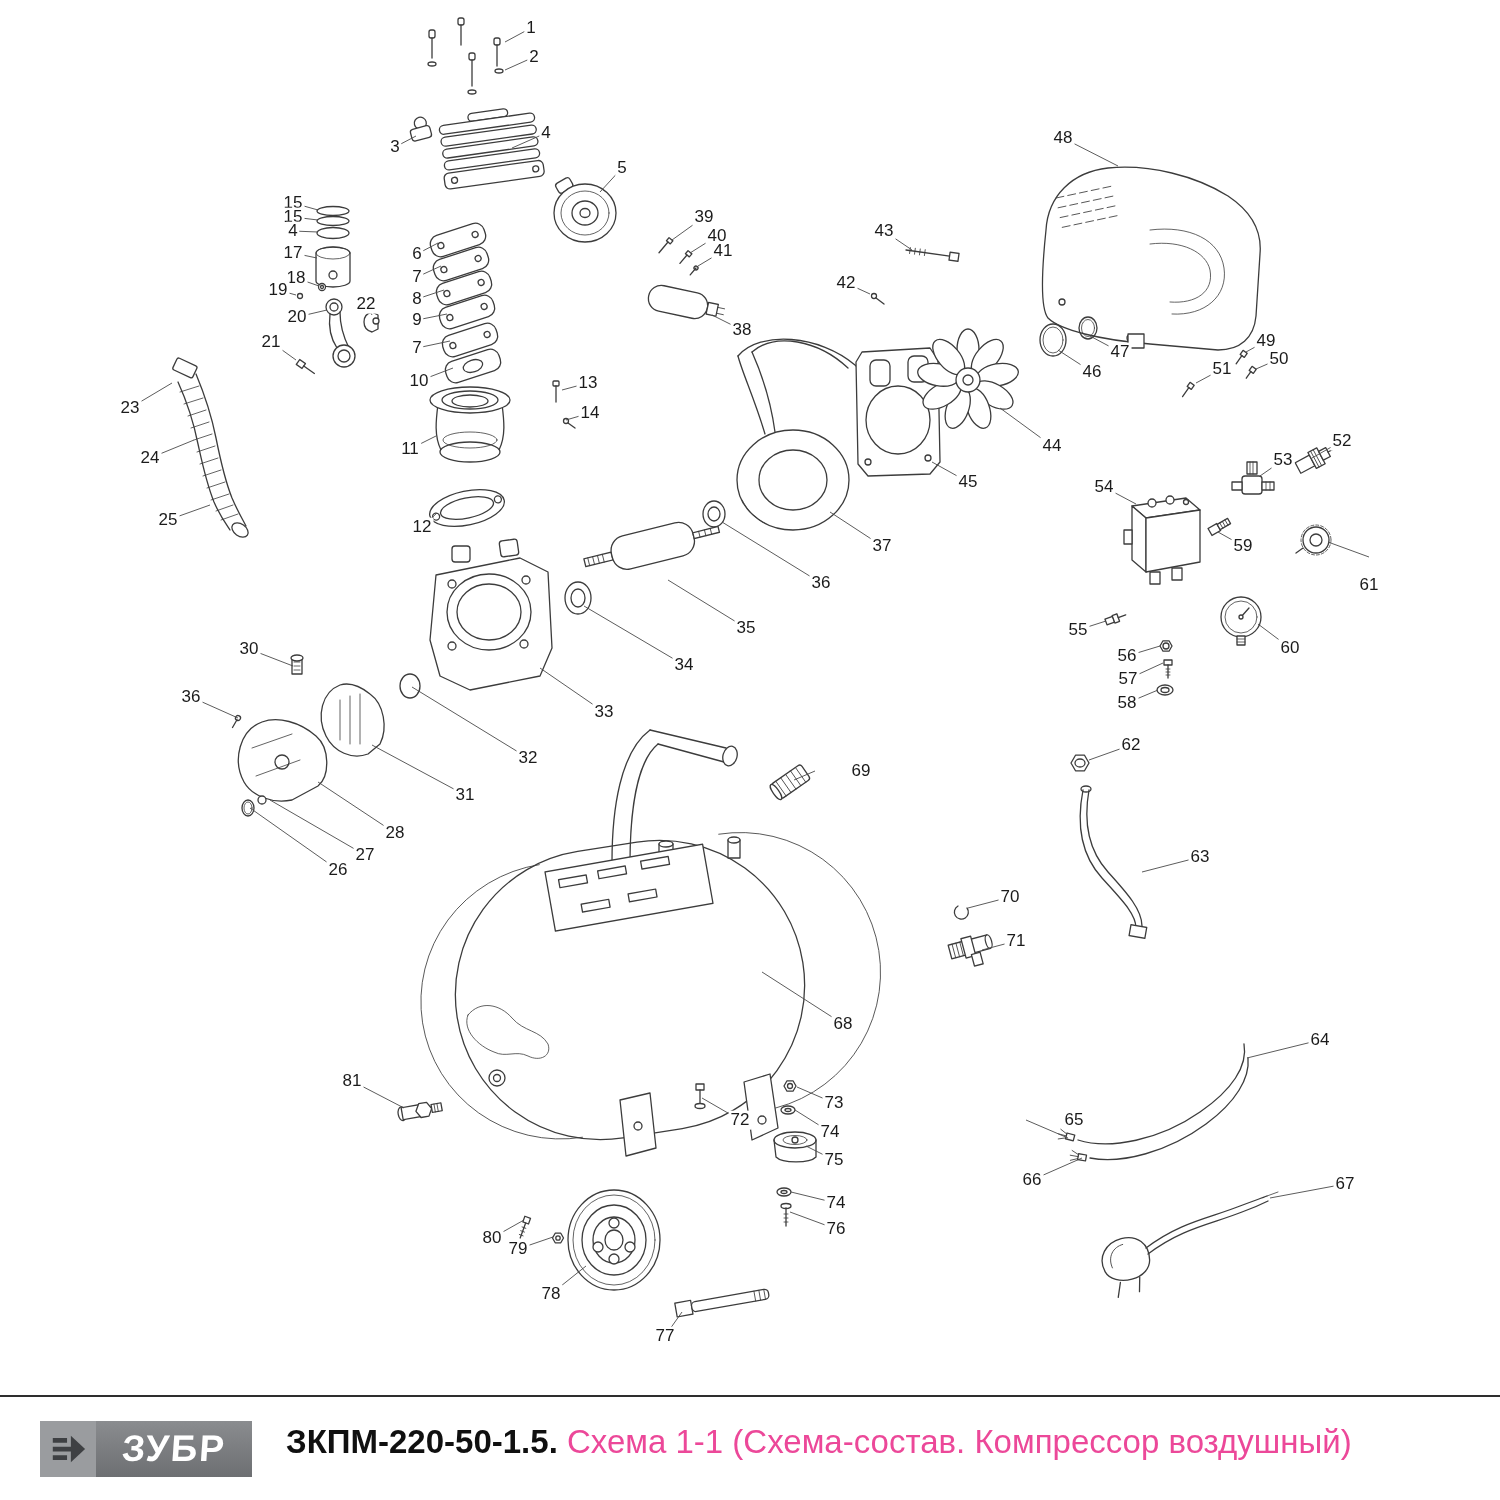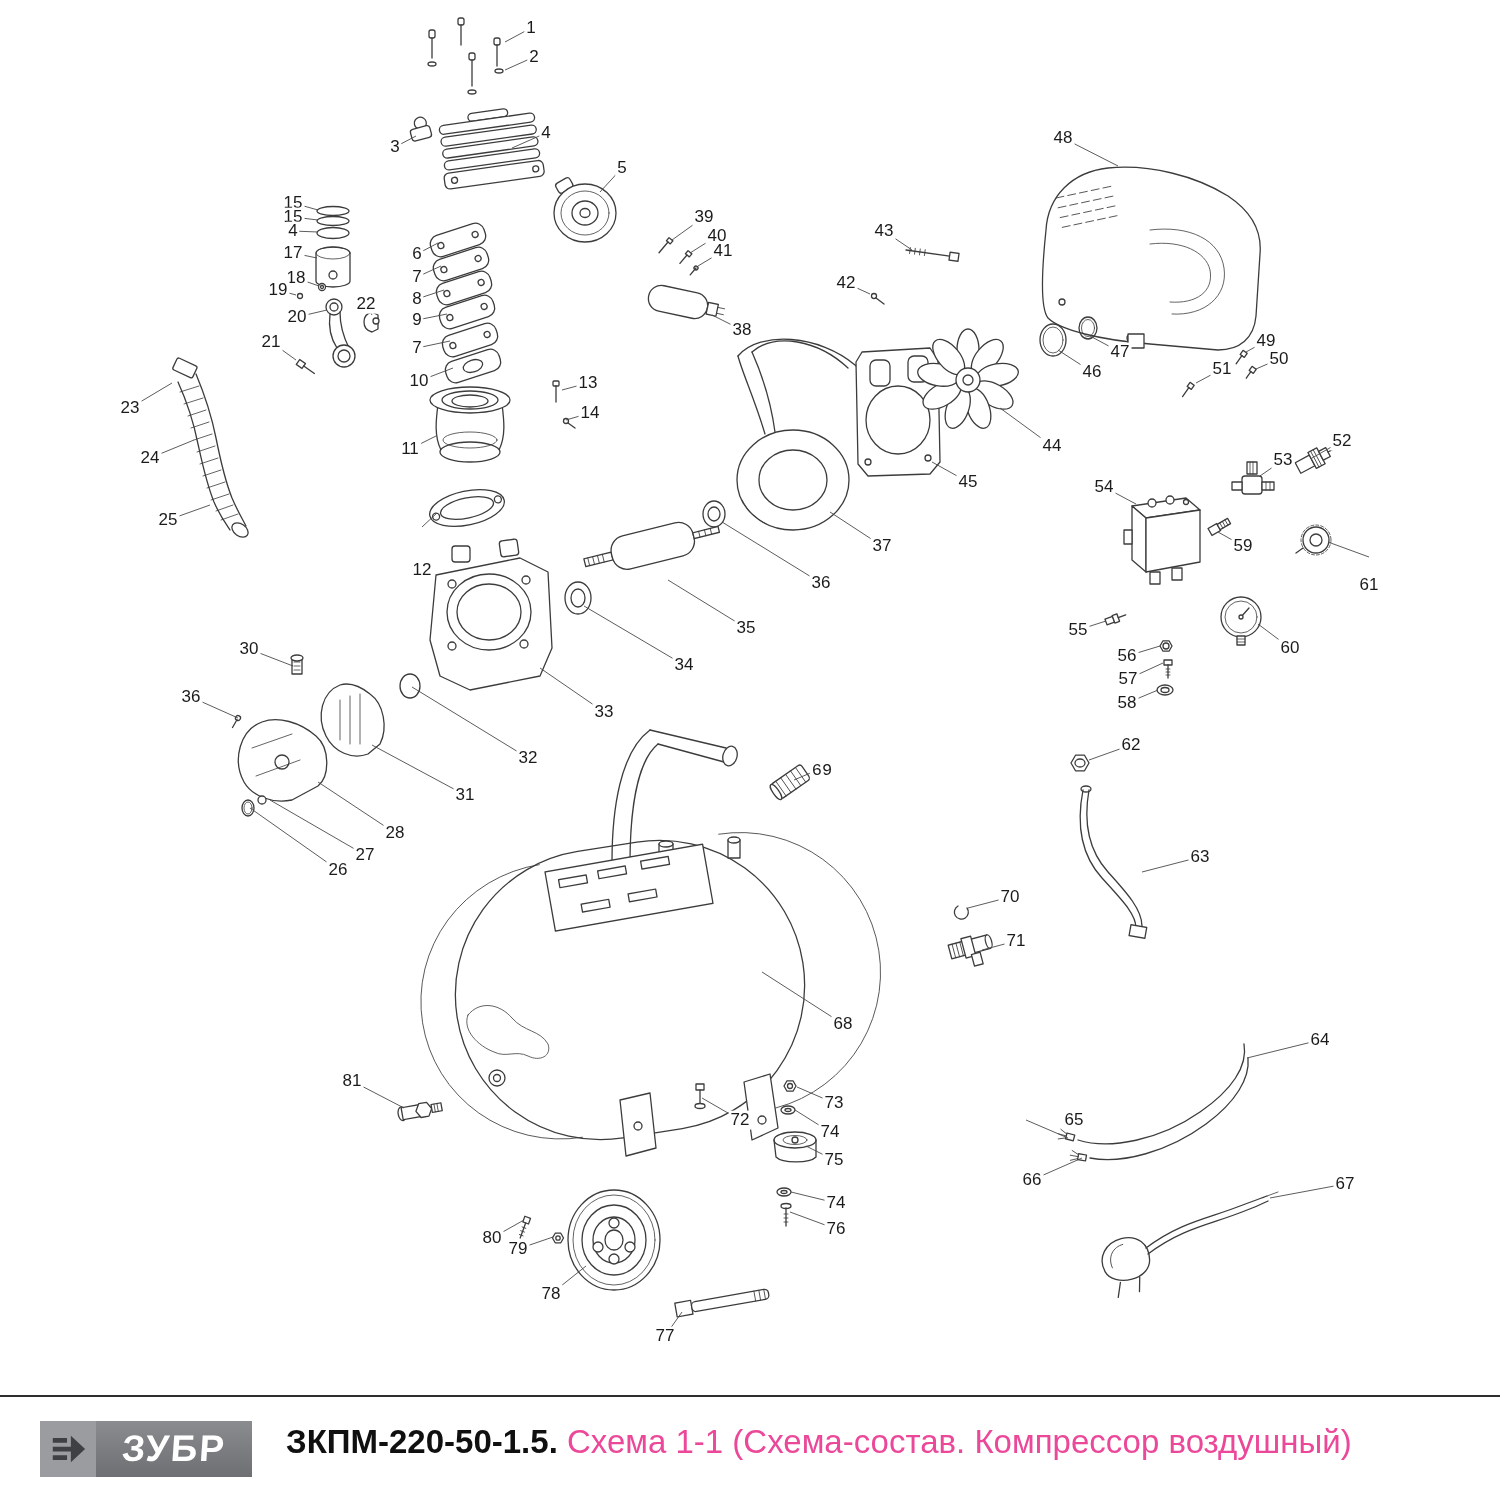--- a/index.html
+++ b/index.html
@@ -624,21 +624,21 @@
       <div class="part-label" style="left: 297px; top: 317px;">20</div>
       <div class="part-label" style="left: 271px; top: 342px;">21</div>
       <div class="part-label" style="left: 366px; top: 304px;">22</div>
       <div class="part-label" style="left: 417px; top: 254px;">6</div>
       <div class="part-label" style="left: 417px; top: 277px;">7</div>
       <div class="part-label" style="left: 417px; top: 299px;">8</div>
       <div class="part-label" style="left: 417px; top: 320px;">9</div>
       <div class="part-label" style="left: 417px; top: 348px;">7</div>
       <div class="part-label" style="left: 419px; top: 381px;">10</div>
       <div class="part-label" style="left: 410px; top: 449px;">11</div>
-      <div class="part-label" style="left: 422px; top: 527px; margin-top: 43px;">12</div>
+      <div class="part-label" style="left: 422px; top: 527px;">12</div>
       <div class="part-label" style="left: 588px; top: 383px;">13</div>
       <div class="part-label" style="left: 590px; top: 413px;">14</div>
       <div class="part-label" style="left: 130px; top: 408px;">23</div>
       <div class="part-label" style="left: 150px; top: 458px;">24</div>
       <div class="part-label" style="left: 168px; top: 520px;">25</div>
       <div class="part-label" style="left: 704px; top: 217px;">39</div>
       <div class="part-label" style="left: 717px; top: 236px;">40</div>
       <div class="part-label" style="left: 723px; top: 251px;">41</div>
       <div class="part-label" style="left: 742px; top: 330px;">38</div>
       <div class="part-label" style="left: 884px; top: 231px;">43</div>
@@ -668,21 +668,21 @@
       <div class="part-label" style="left: 1104px; top: 487px;">54</div>
       <div class="part-label" style="left: 1243px; top: 546px;">59</div>
       <div class="part-label" style="left: 1369px; top: 585px;">61</div>
       <div class="part-label" style="left: 1078px; top: 630px;">55</div>
       <div class="part-label" style="left: 1290px; top: 648px;">60</div>
       <div class="part-label" style="left: 1127px; top: 656px;">56</div>
       <div class="part-label" style="left: 1128px; top: 679px;">57</div>
       <div class="part-label" style="left: 1127px; top: 703px;">58</div>
       <div class="part-label" style="left: 1131px; top: 745px;">62</div>
       <div class="part-label" style="left: 1200px; top: 857px;">63</div>
-      <div class="part-label" style="left: 822px; top: 771px; font-family: Liberation Mono, monospace;">69</div>
+      <div class="part-label" style="left: 861px; top: 771px;">69</div>
       <div class="part-label" style="left: 1010px; top: 897px;">70</div>
       <div class="part-label" style="left: 1016px; top: 941px;">71</div>
       <div class="part-label" style="left: 843px; top: 1024px;">68</div>
       <div class="part-label" style="left: 1320px; top: 1040px;">64</div>
       <div class="part-label" style="left: 1026px; top: 1120px; margin-left: 48px;">65</div>
       <div class="part-label" style="left: 1032px; top: 1180px;">66</div>
       <div class="part-label" style="left: 1345px; top: 1184px;">67</div>
       <div class="part-label" style="left: 352px; top: 1081px;">81</div>
       <div class="part-label" style="left: 740px; top: 1120px;">72</div>
       <div class="part-label" style="left: 834px; top: 1103px;">73</div>

